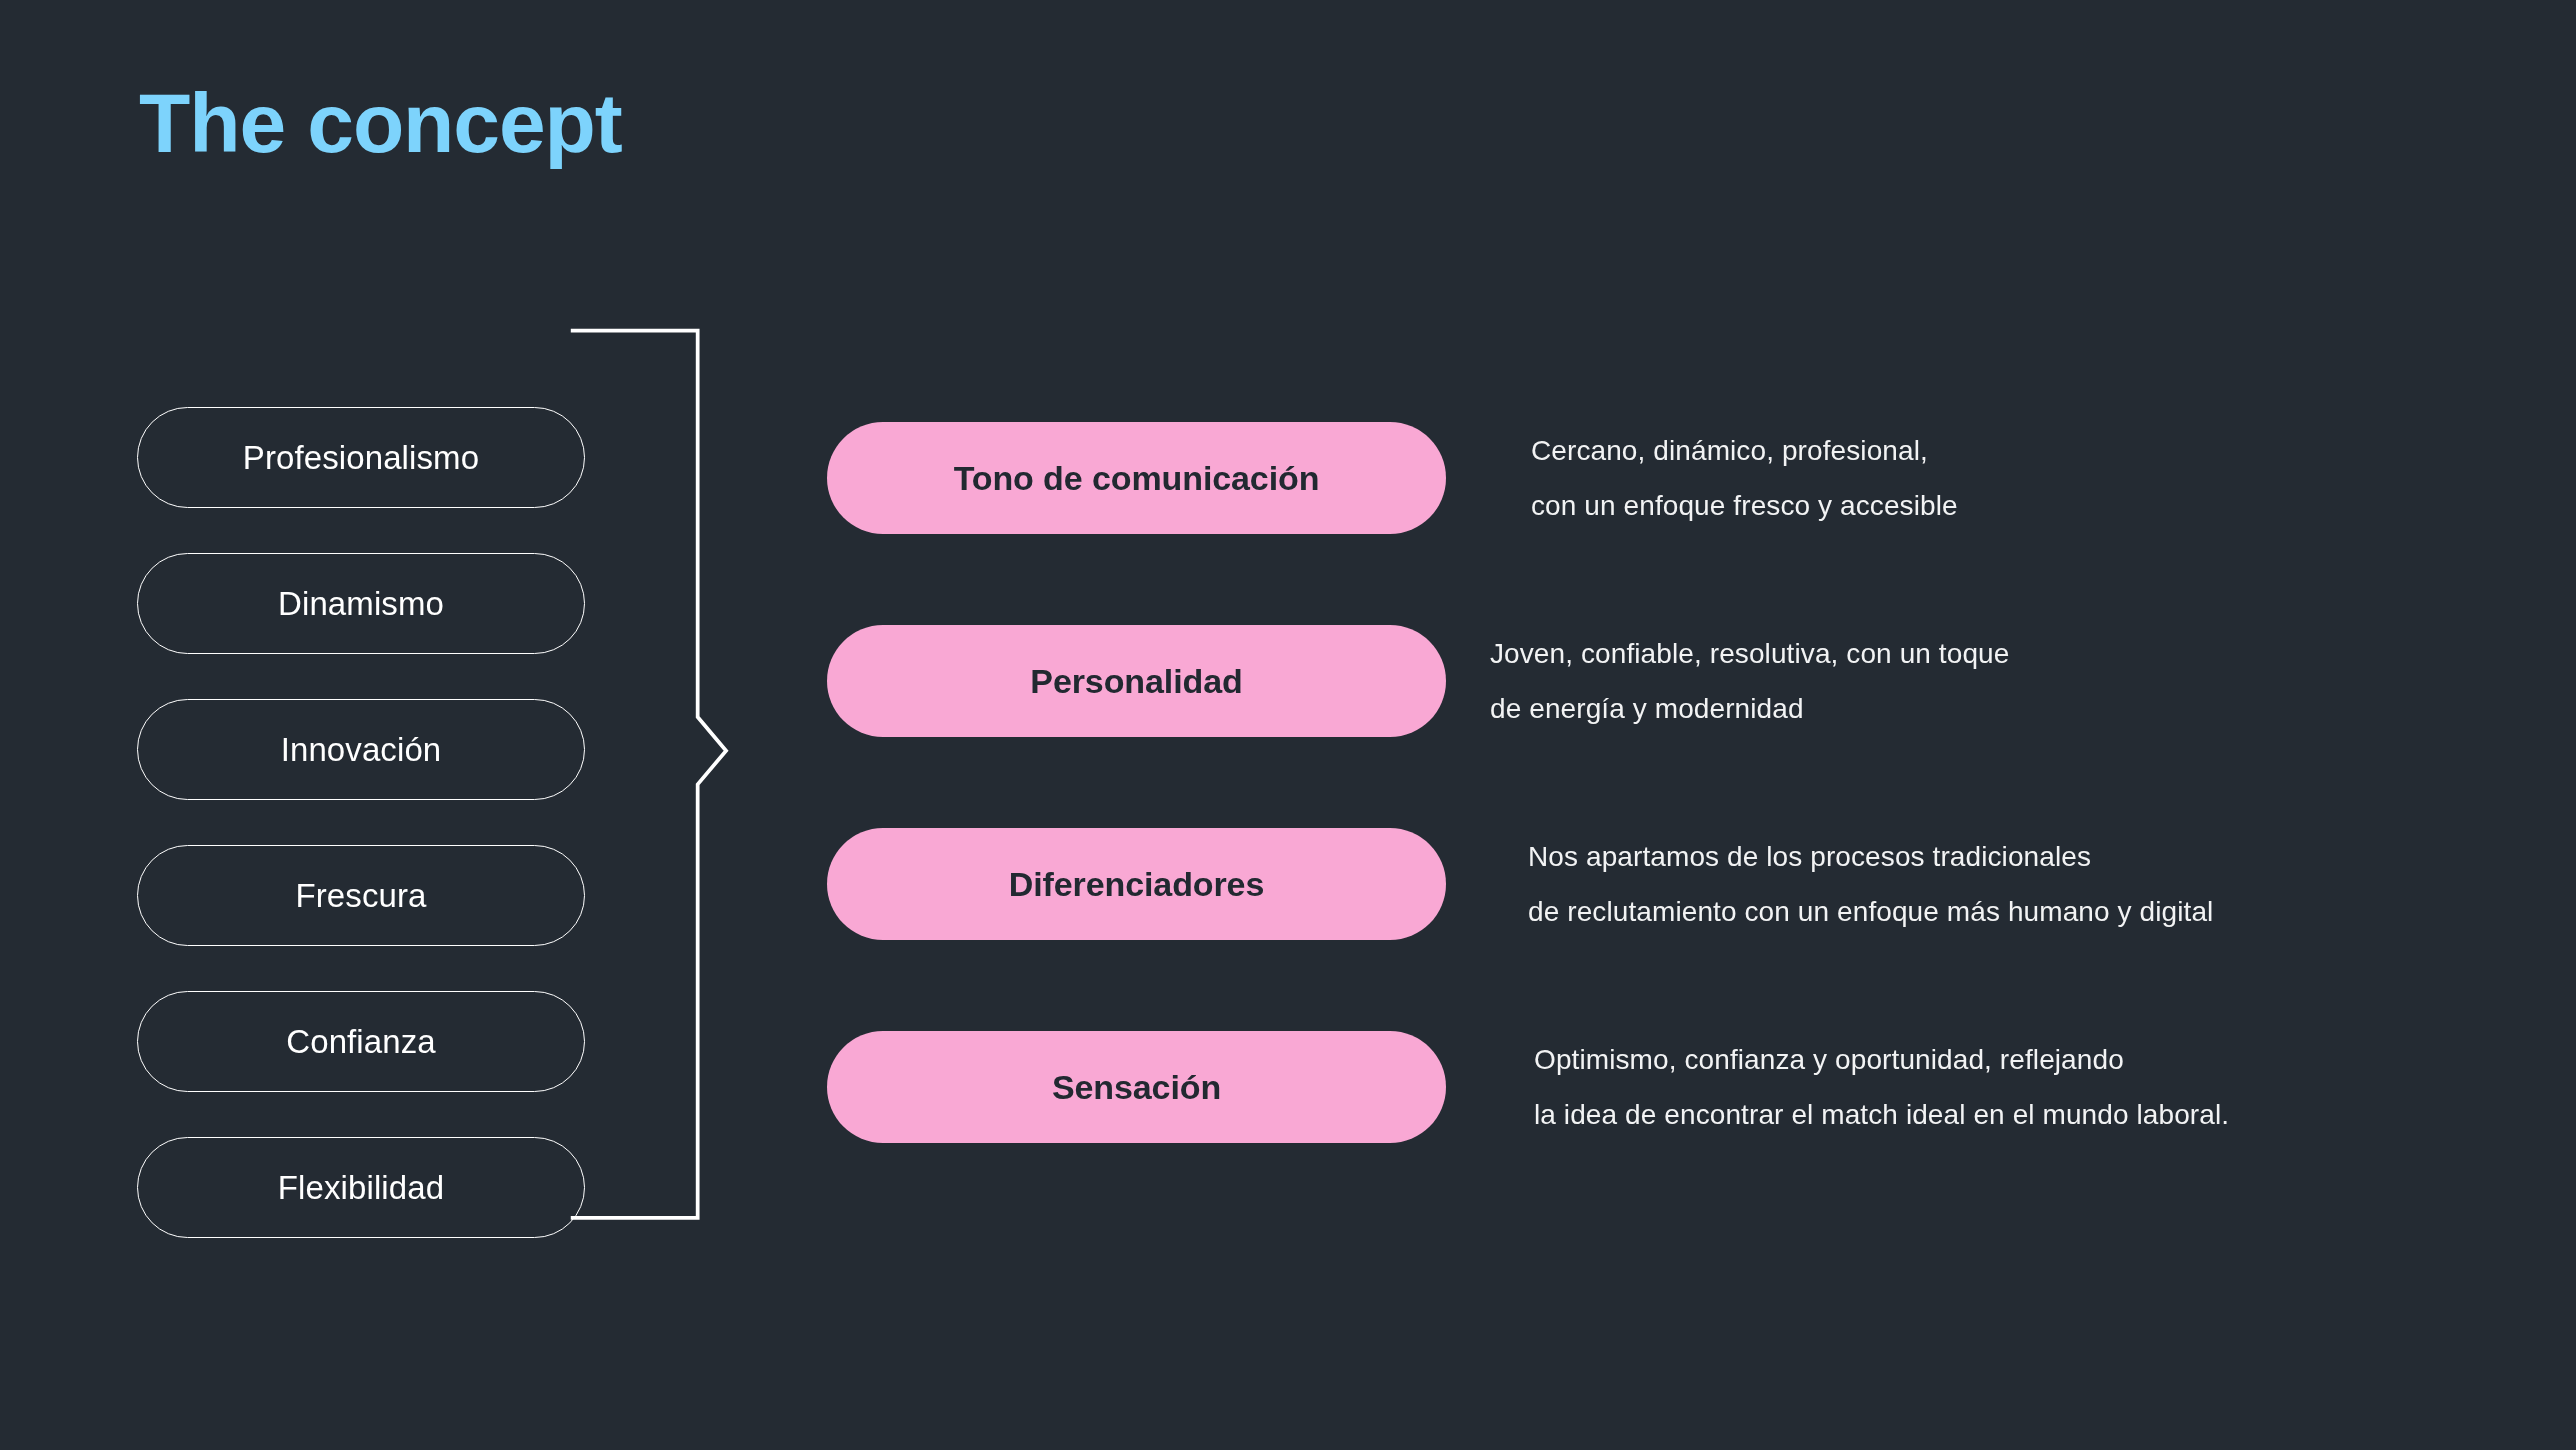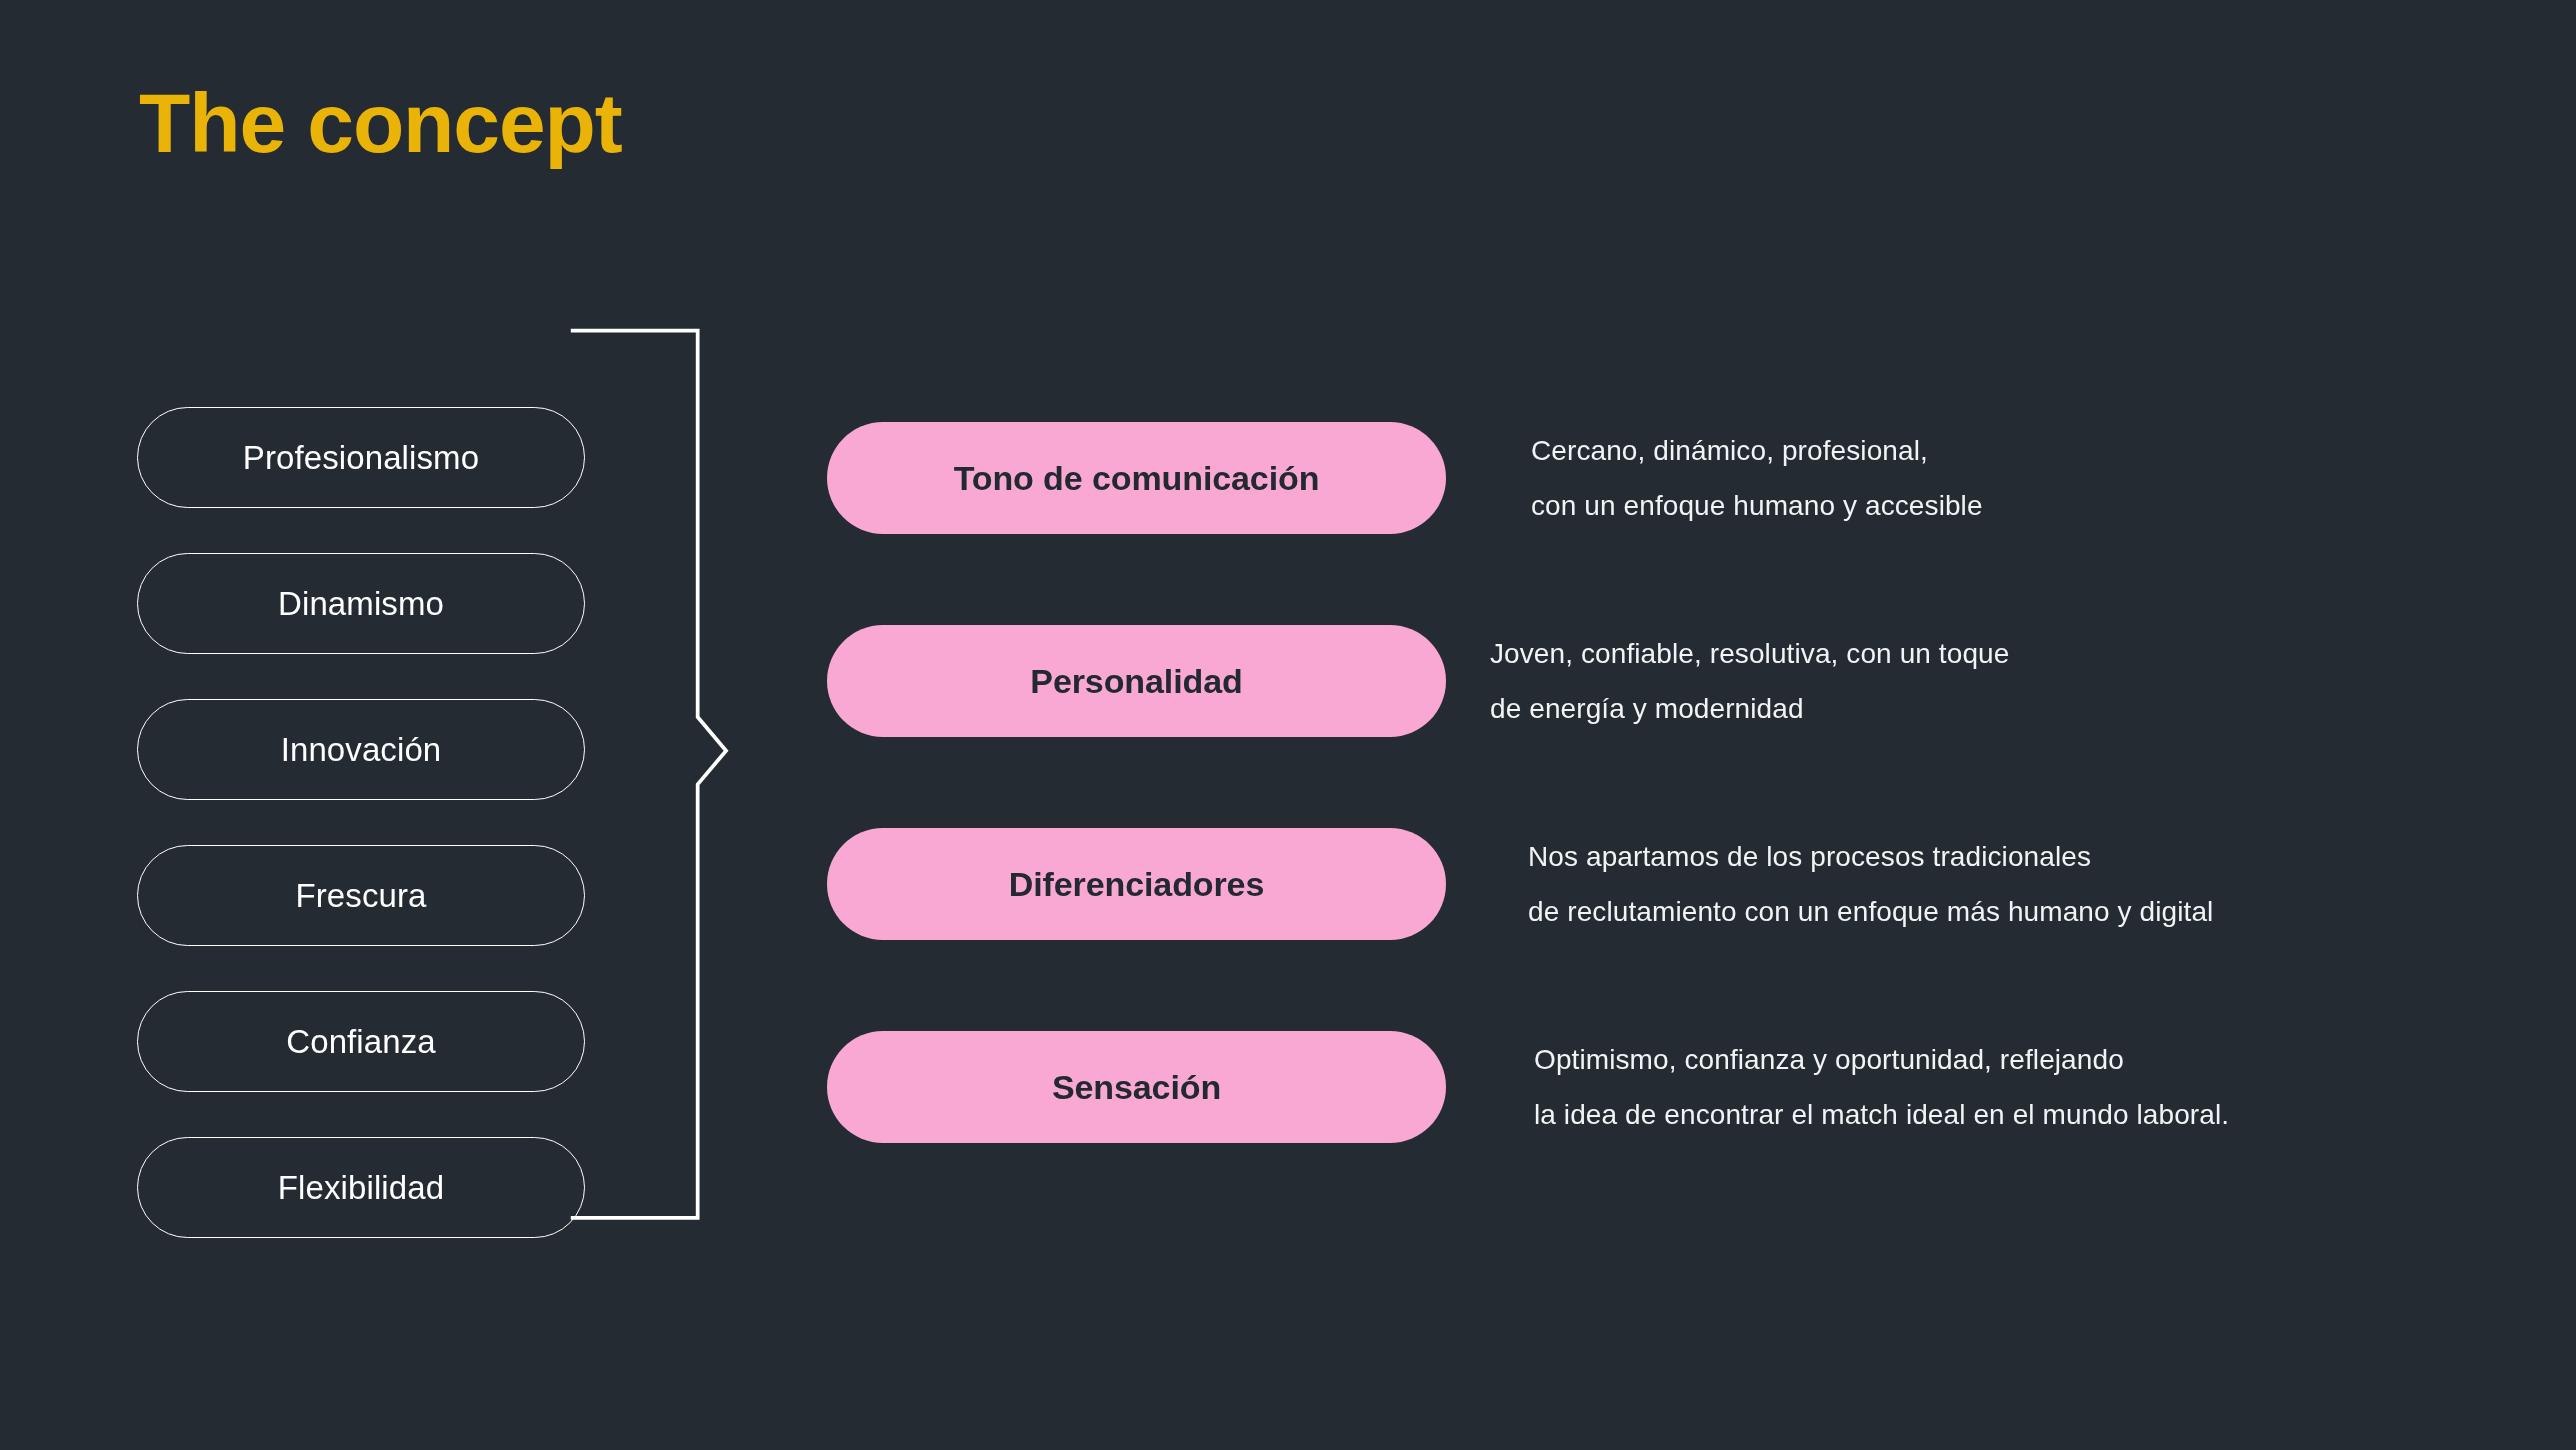--- a/index.html
+++ b/index.html
@@ -25,21 +25,21 @@
 
   
   #page-title {
     position: absolute;
     left: 139px;
     top: 79px;
     font-size: 84px;
     line-height: 1.05;
     font-weight: 700;
     letter-spacing: -1.1px;
-    color: #eab308;
+    color: #7dd3fc;
     white-space: nowrap;
   }
 
   
   #attribute-list {
     position: absolute;
     left: 137px;
     top: 407px;
     width: 448px;
   }
@@ -168,21 +168,21 @@
   </div>
 
   <div id="aspect-list">
 
     <div class="aspect-row" data-row="1">
       <div class="aspect-pill">
         <span class="aspect-pill-label">Tono de comunicación</span>
       </div>
       <div class="aspect-desc">
         <span class="desc-line">Cercano, dinámico, profesional,</span>
-        <span class="desc-line">con un enfoque humano y accesible</span>
+        <span class="desc-line">con un enfoque fresco y accesible</span>
       </div>
     </div>
 
     <div class="aspect-row" data-row="2">
       <div class="aspect-pill">
         <span class="aspect-pill-label">Personalidad</span>
       </div>
       <div class="aspect-desc">
         <span class="desc-line">Joven, confiable, resolutiva, con un toque</span>
         <span class="desc-line">de energía y modernidad</span>

